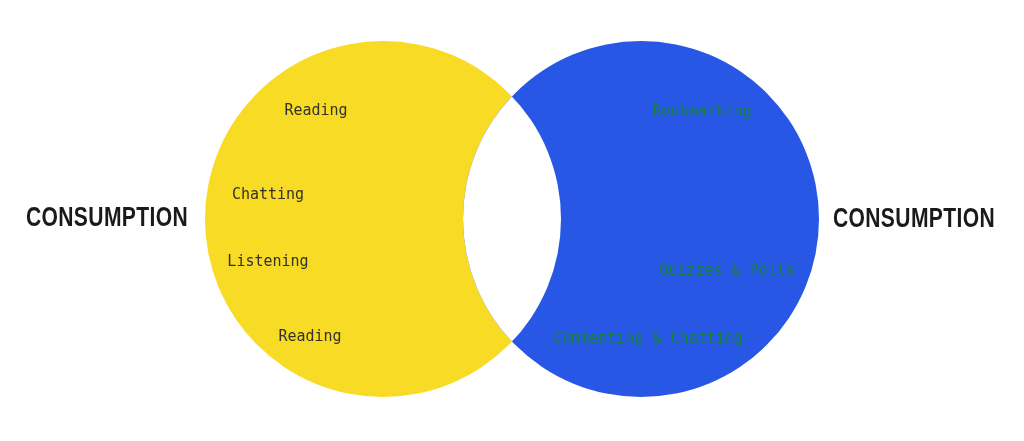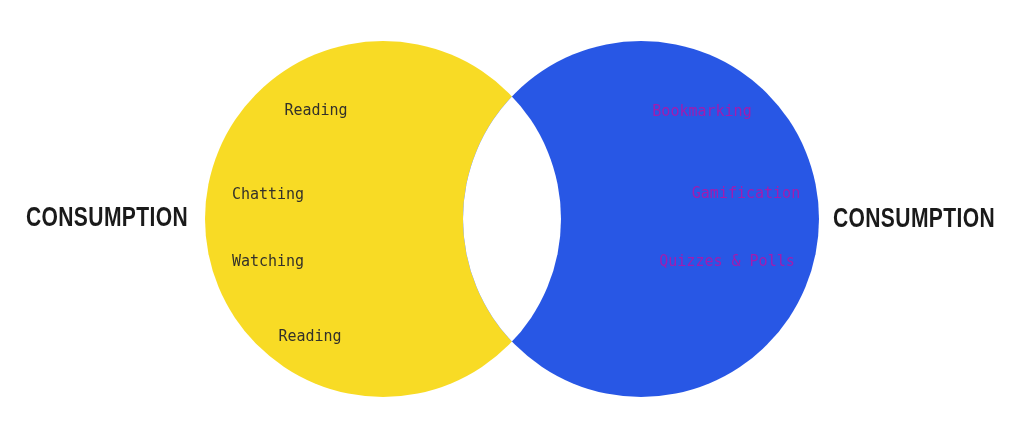--- a/index.html
+++ b/index.html
@@ -23,21 +23,21 @@
   .item {
     position: absolute;
     transform: translate(-50%, -50%);
     font-family: "DejaVu Sans Mono", "Liberation Mono", monospace;
     font-size: 15px;
     font-weight: 500;
     white-space: nowrap;
     letter-spacing: 0px;
   }
   .item-left  { color: #33312a; text-align: right; }
-  .item-right { color: #a21caf; }
+  .item-right { color: #15803d; }
   .side-label {
     position: absolute;
     transform: translate(-50%, -50%) scaleX(0.78);
     font-family: "Liberation Sans", sans-serif;
     font-weight: 700;
     font-size: 27px;
     letter-spacing: 0.5px;
     color: #1a1a1a;
     white-space: nowrap;
   }
@@ -53,23 +53,23 @@
         <circle cx="383" cy="219" r="178"></circle>
       </clipPath>
     </defs>
     <circle cx="383" cy="219" r="178" fill="#F8DB25"></circle>
     <circle cx="641" cy="219" r="178" fill="#2857E5"></circle>
     <circle cx="641" cy="219" r="178" clip-path="url(#leftClip)" fill="#FFFFFF"></circle>
   </svg>
 
   <span class="item item-left" style="left:316px; top:110px;">Reading</span>
   <span class="item item-left" style="left:268px; top:194px;">Chatting</span>
-  <span class="item item-left" style="left:268px; top:261px;">Watching</span>
+  <span class="item item-left" style="left:268px; top:261px;">Listening</span>
   <span class="item item-left" style="left:310px; top:336px;">Reading</span>
 
   <span class="item item-right" style="left:702px; top:111px;">Bookmarking</span>
-  <span class="item item-right" style="left:746px; top:193px;">Gamification</span>
-  <span class="item item-right" style="left:727px; top:261px;text-align:center;">Quizzes &amp; Polls</span>
+  <span class="item item-right" style="left:727px; top:270px;text-align:center;">Quizzes &amp; Polls</span>
+  <span class="item item-right" style="left:648px; top:338px;">Commenting &amp; Chatting</span>
 
   <span class="side-label" style="left:107px; top:217px;">CONSUMPTION</span>
   <span class="side-label" style="left:914px; top:218px;">CONSUMPTION</span>
 
 </div>
 
 </body></html>

